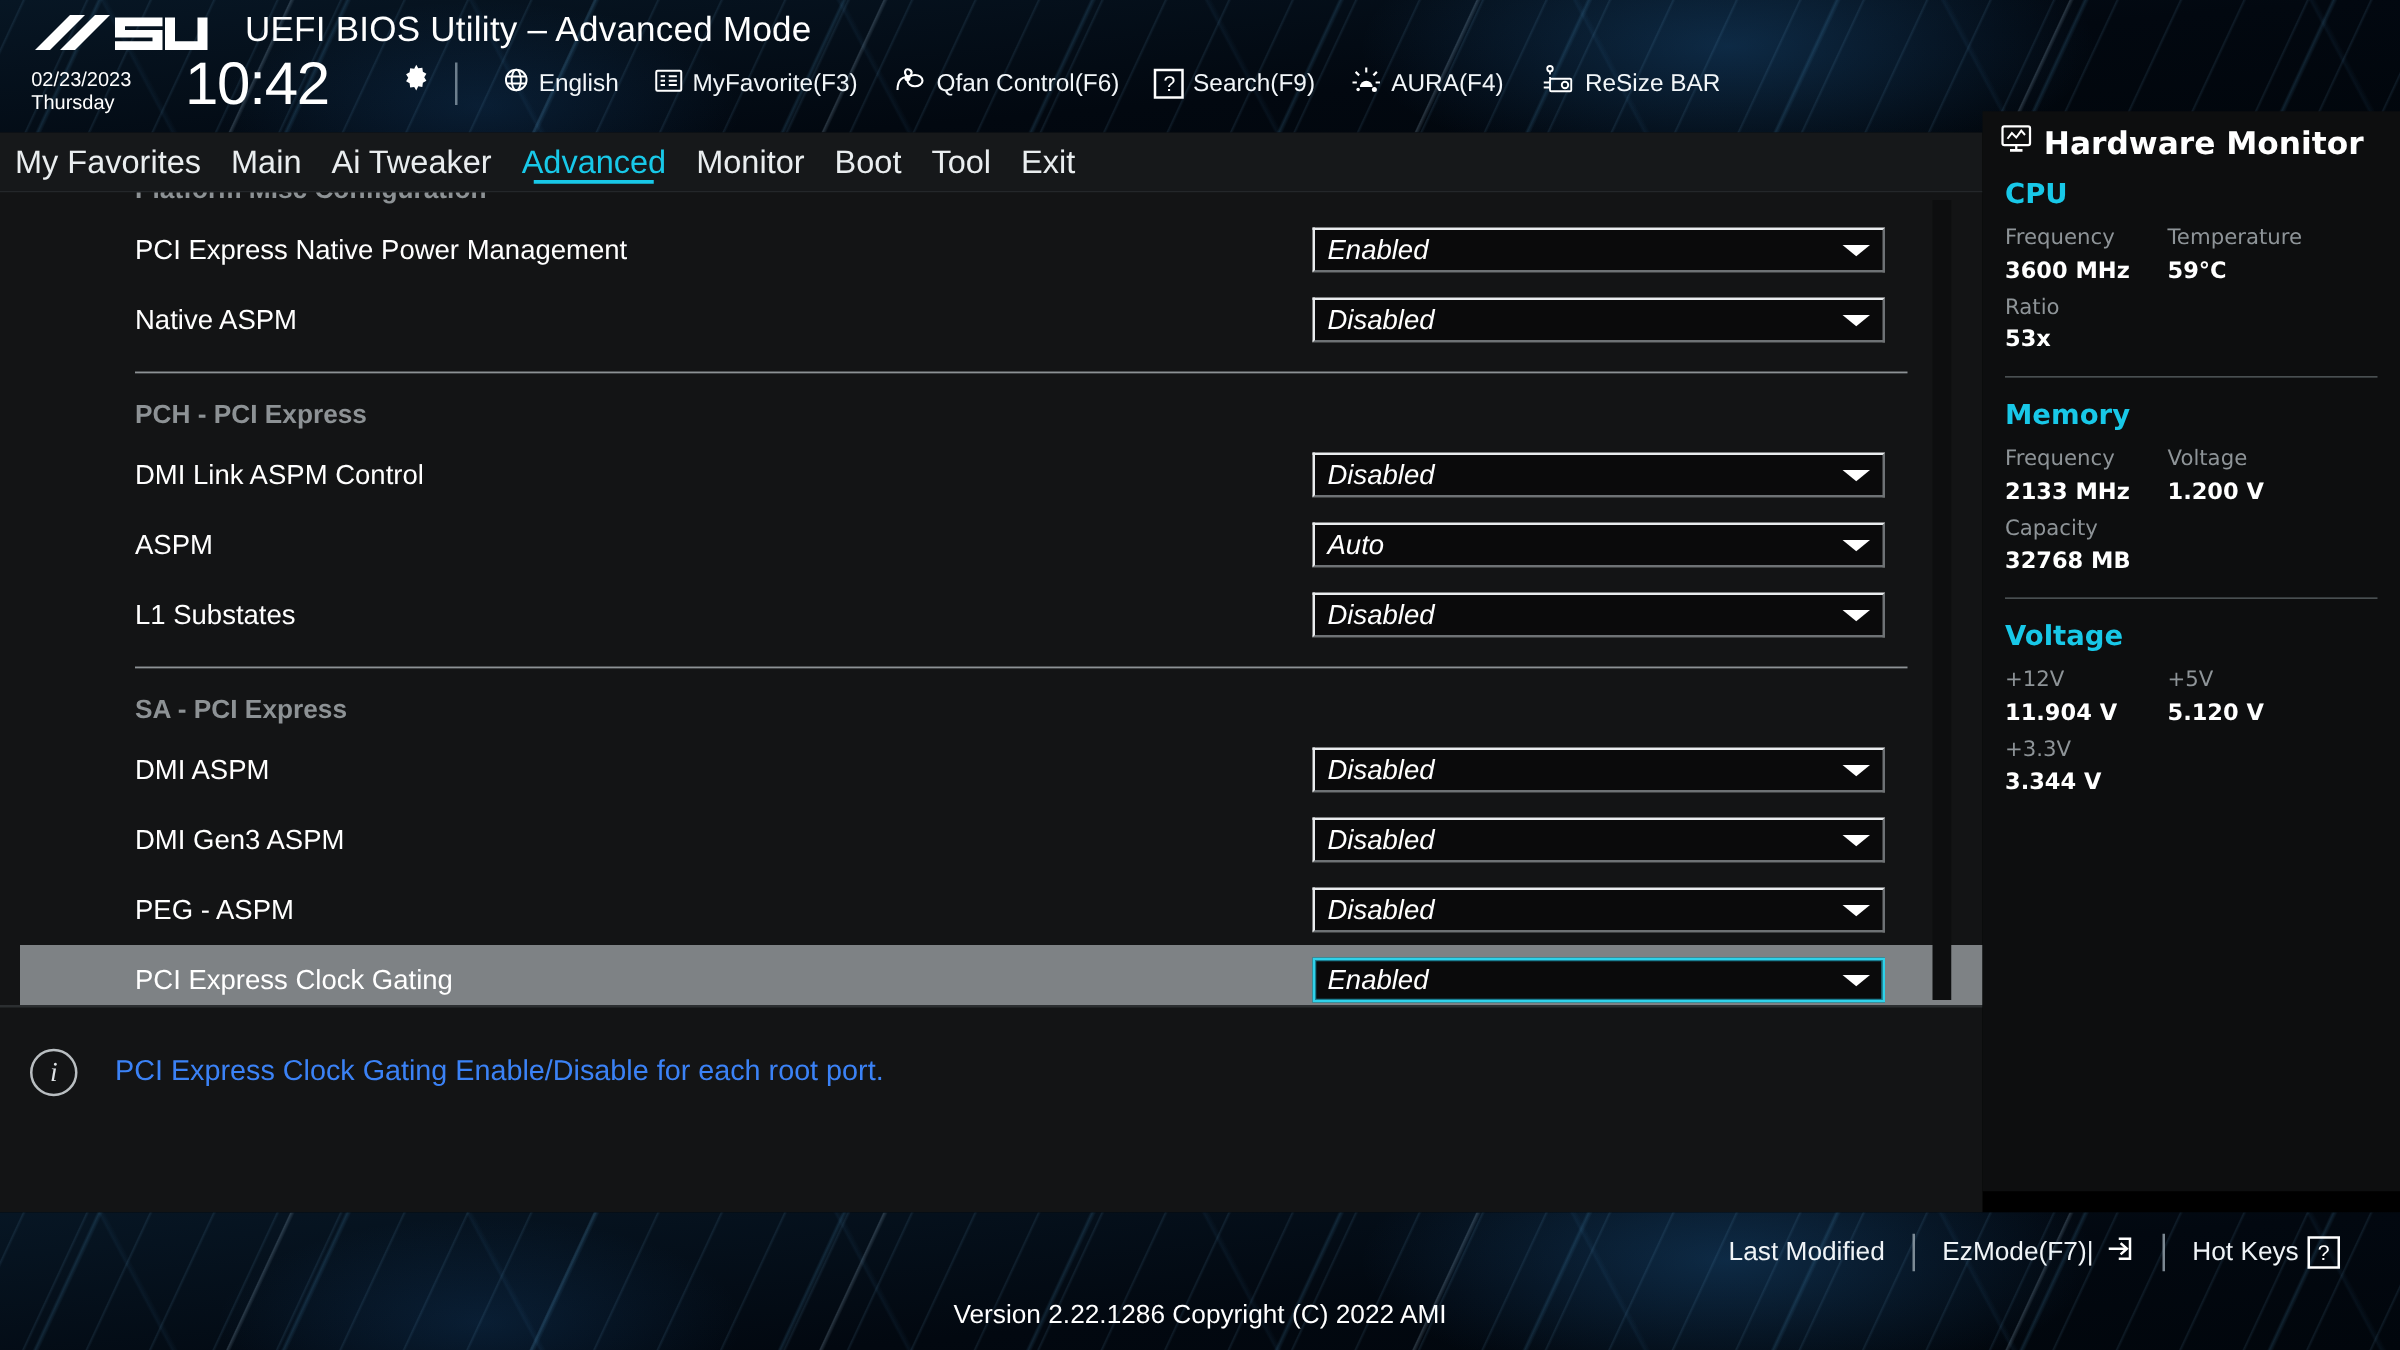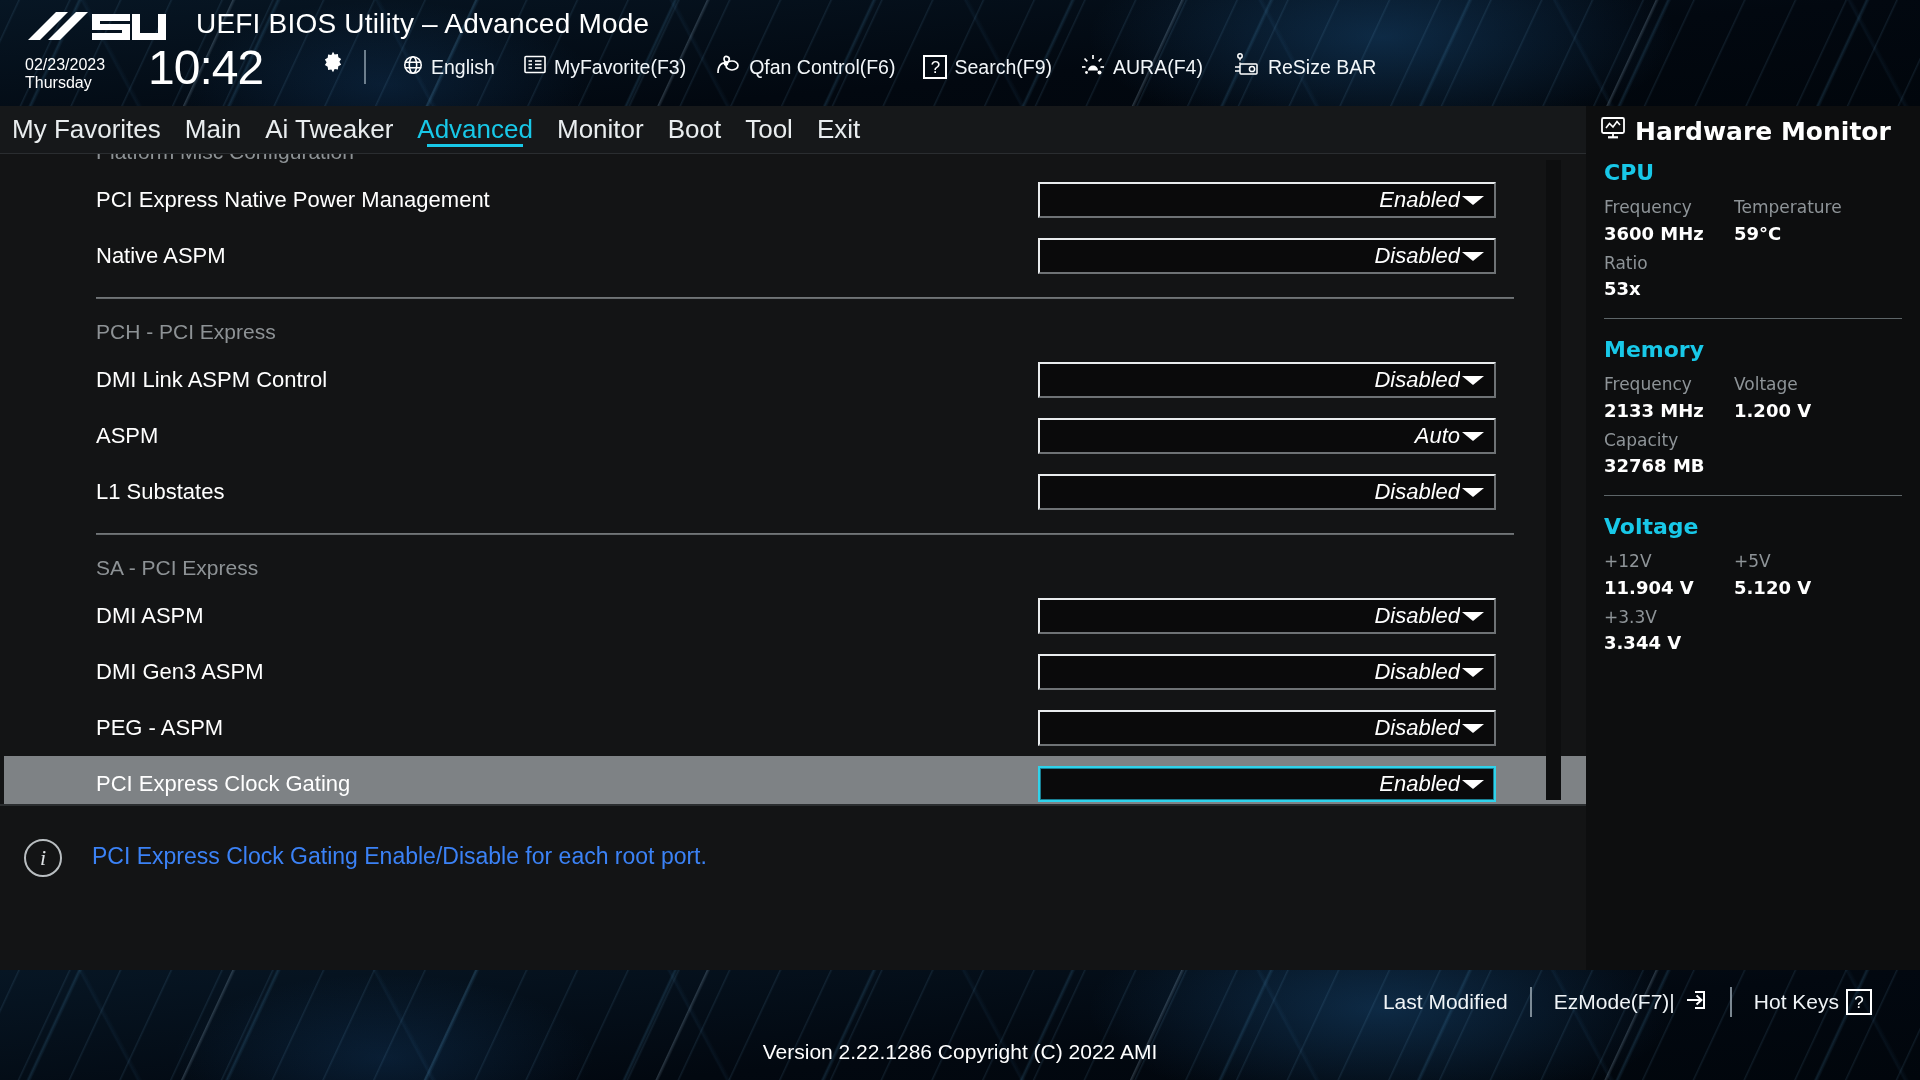--- a/index.html
+++ b/index.html
@@ -109,25 +109,25 @@
   .tab.active::after {
     content: ""; position: absolute; left: 22px; right: 22px; bottom: 7px;
     height: 2.5px; background: #18c8e8;
   }
 
   
   #content {
     position: absolute; left: 0; top: 154px; width: 1586px; height: 650px;
     background: #131415; overflow: hidden;
   }
-  .rows { position: absolute; left: 4px; top: -22px; width: 1586px; text-align: right; }
+  .rows { position: absolute; left: 16px; top: -22px; width: 1586px; }
 
   .grp-title {
     height: 40px; display: flex; align-items: center;
-    padding-left: 92px; color: #8d9295; font-size: 21px;
+    padding-left: 92px; color: #8d9295; font-size: 21px; font-weight: bold;
   }
   .sep-wrap { height: 28px; display: flex; align-items: center; }
   .sep {
     margin-left: 92px; width: 1418px; height: 2px;
     background: linear-gradient(180deg,#55585a 0%,#8d9295 50%,#3b3e40 100%);
   }
 
   .row {
     height: 56px; display: flex; align-items: center; position: relative;
     padding-left: 92px; padding-right: 40px;
@@ -176,21 +176,21 @@
     display: flex; align-items: center; justify-content: center;
     font-size: 22px; font-family: "Liberation Serif", serif; font-style: italic;
   }
   .info-text {
     position: absolute; left: 92px; top: 37px;
     font-size: 23px; color: #3b82f6;
   }
 
   
   #sidebar {
-    position: absolute; left: 1586px; top: 106px; width: 334px; height: 864px;
+    position: absolute; left: 1586px; top: 89px; width: 334px; height: 864px;
     background: #0d0e0f;
   }
   .hm-title {
     display: flex; align-items: center; gap: 9px;
     padding: 10px 0 0 14px; color: #ffffff; font-size: 25px;
     font-family: "DejaVu Sans", sans-serif; font-weight: bold;
   }
   .hm-section {
     color: #18c8e8; font-size: 22px; font-weight: bold;
     padding: 14px 0 6px 18px;

